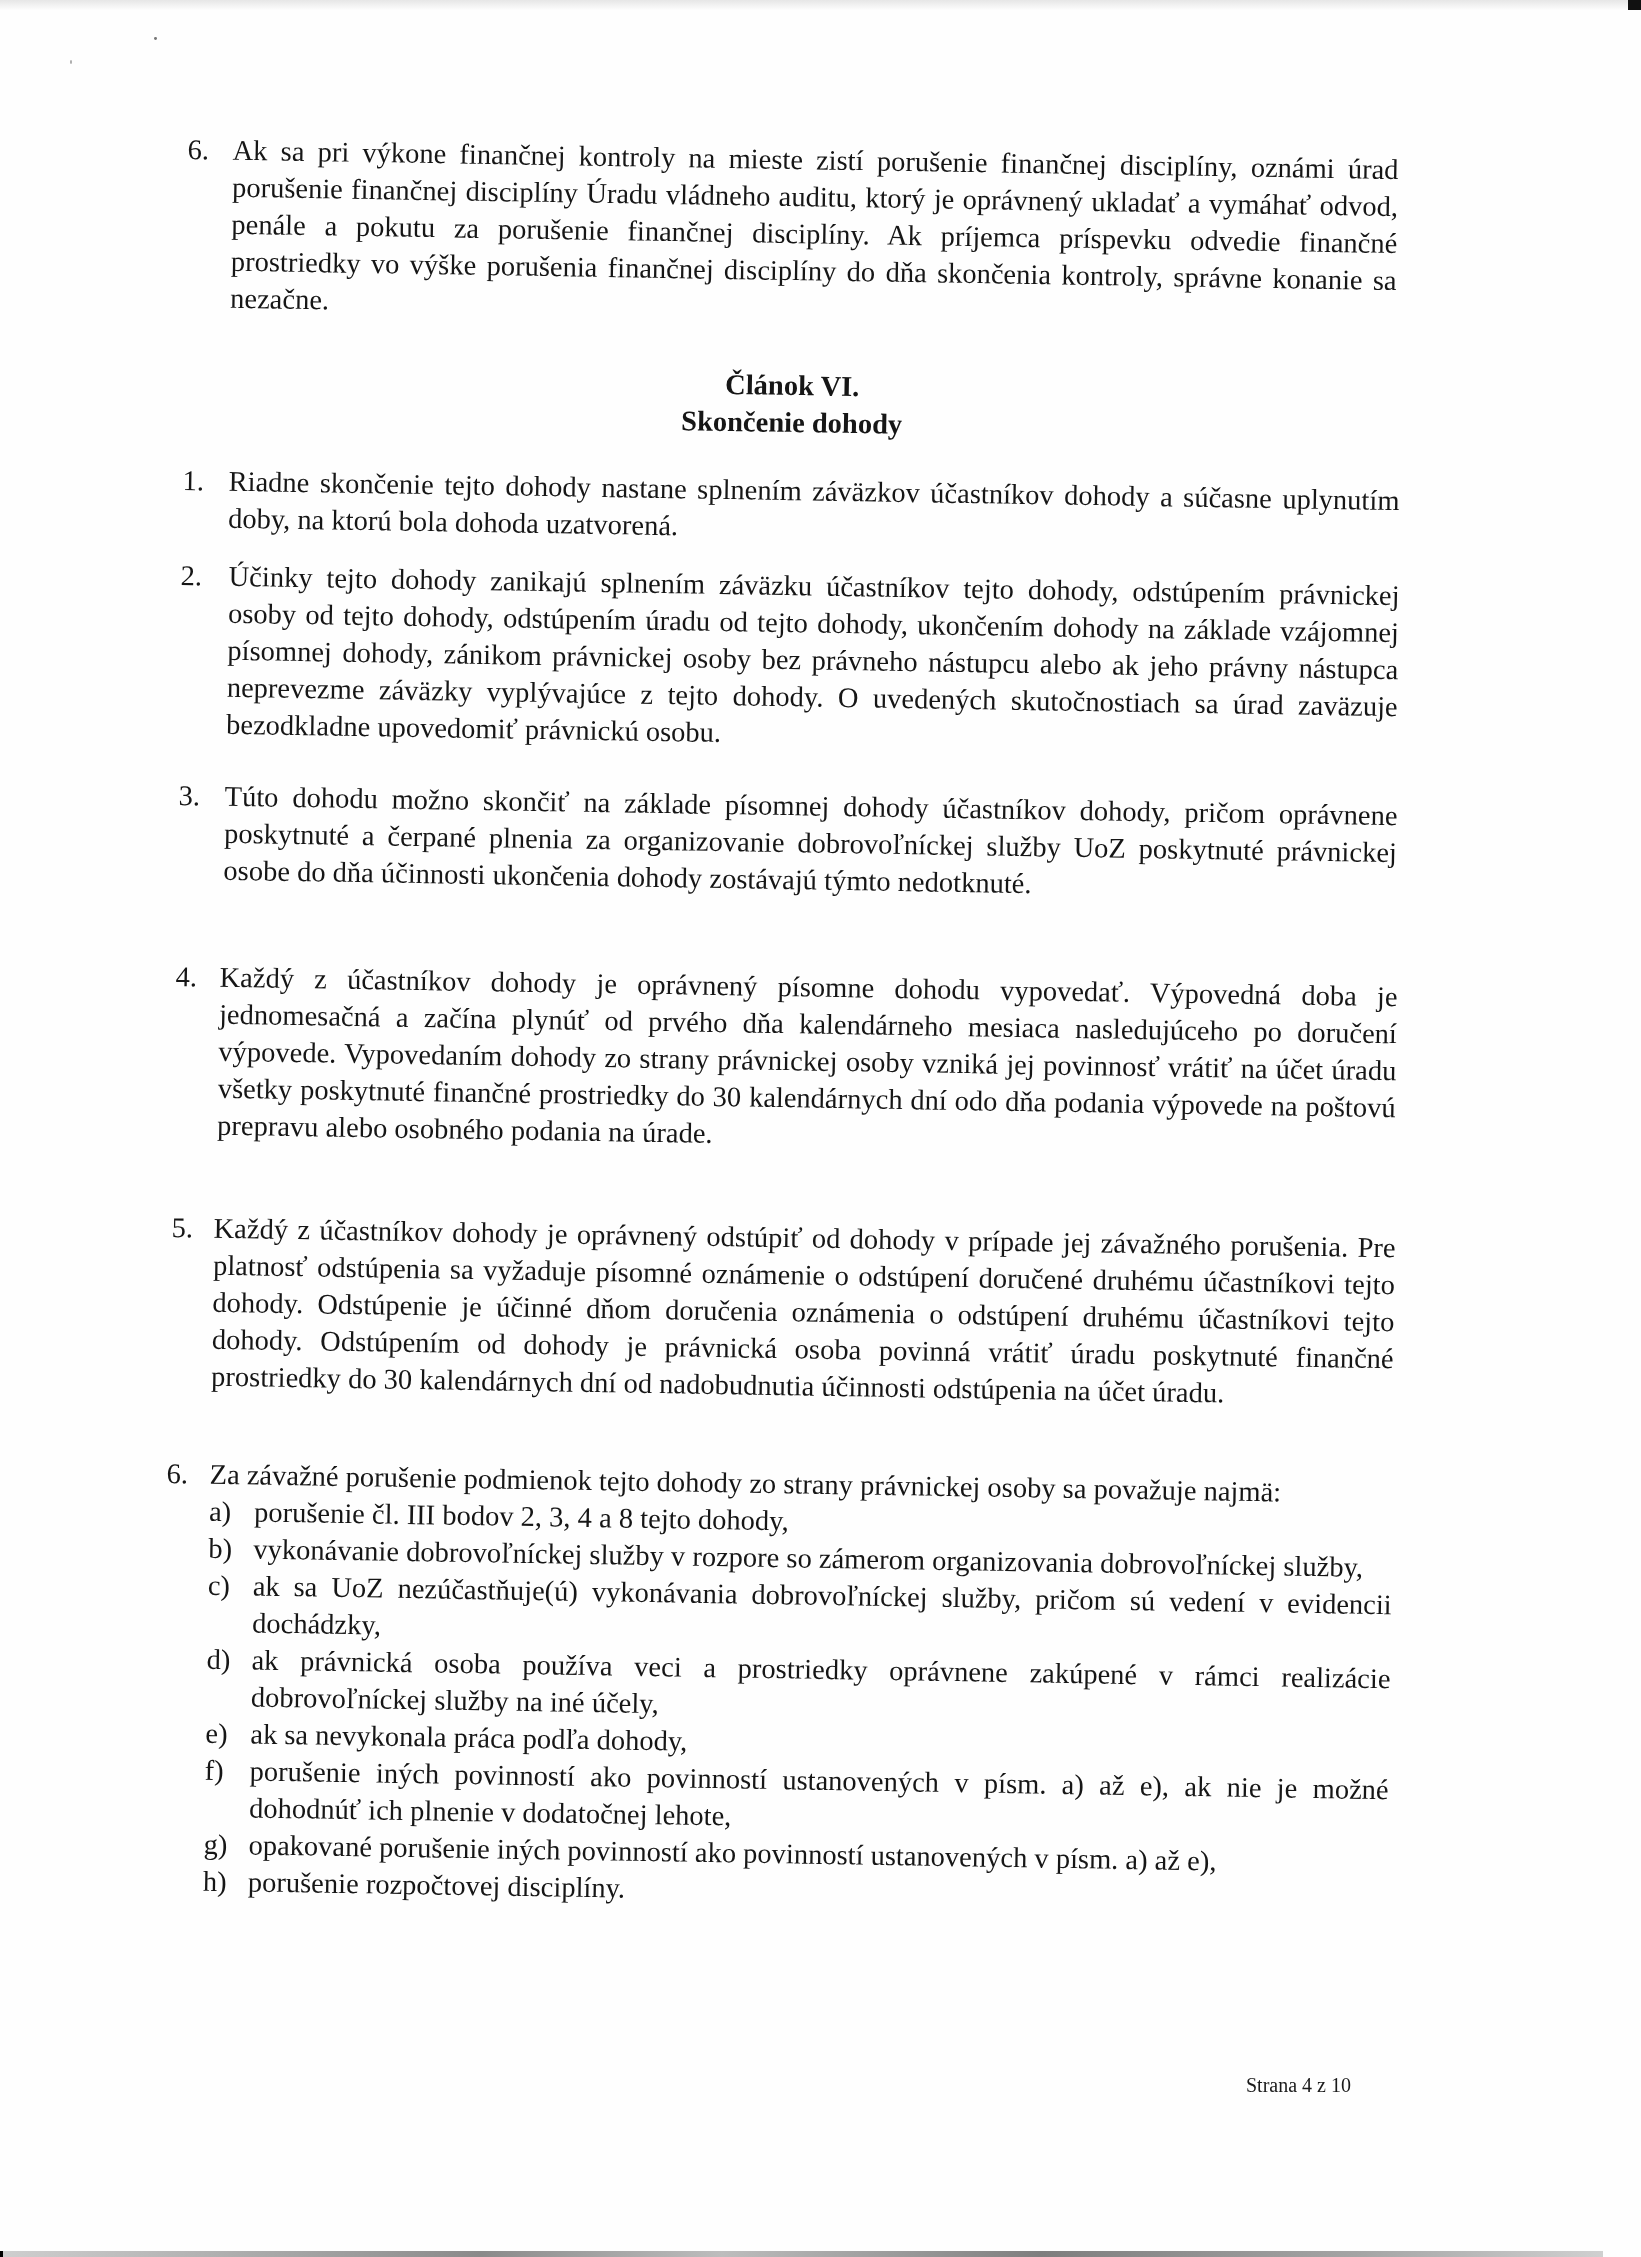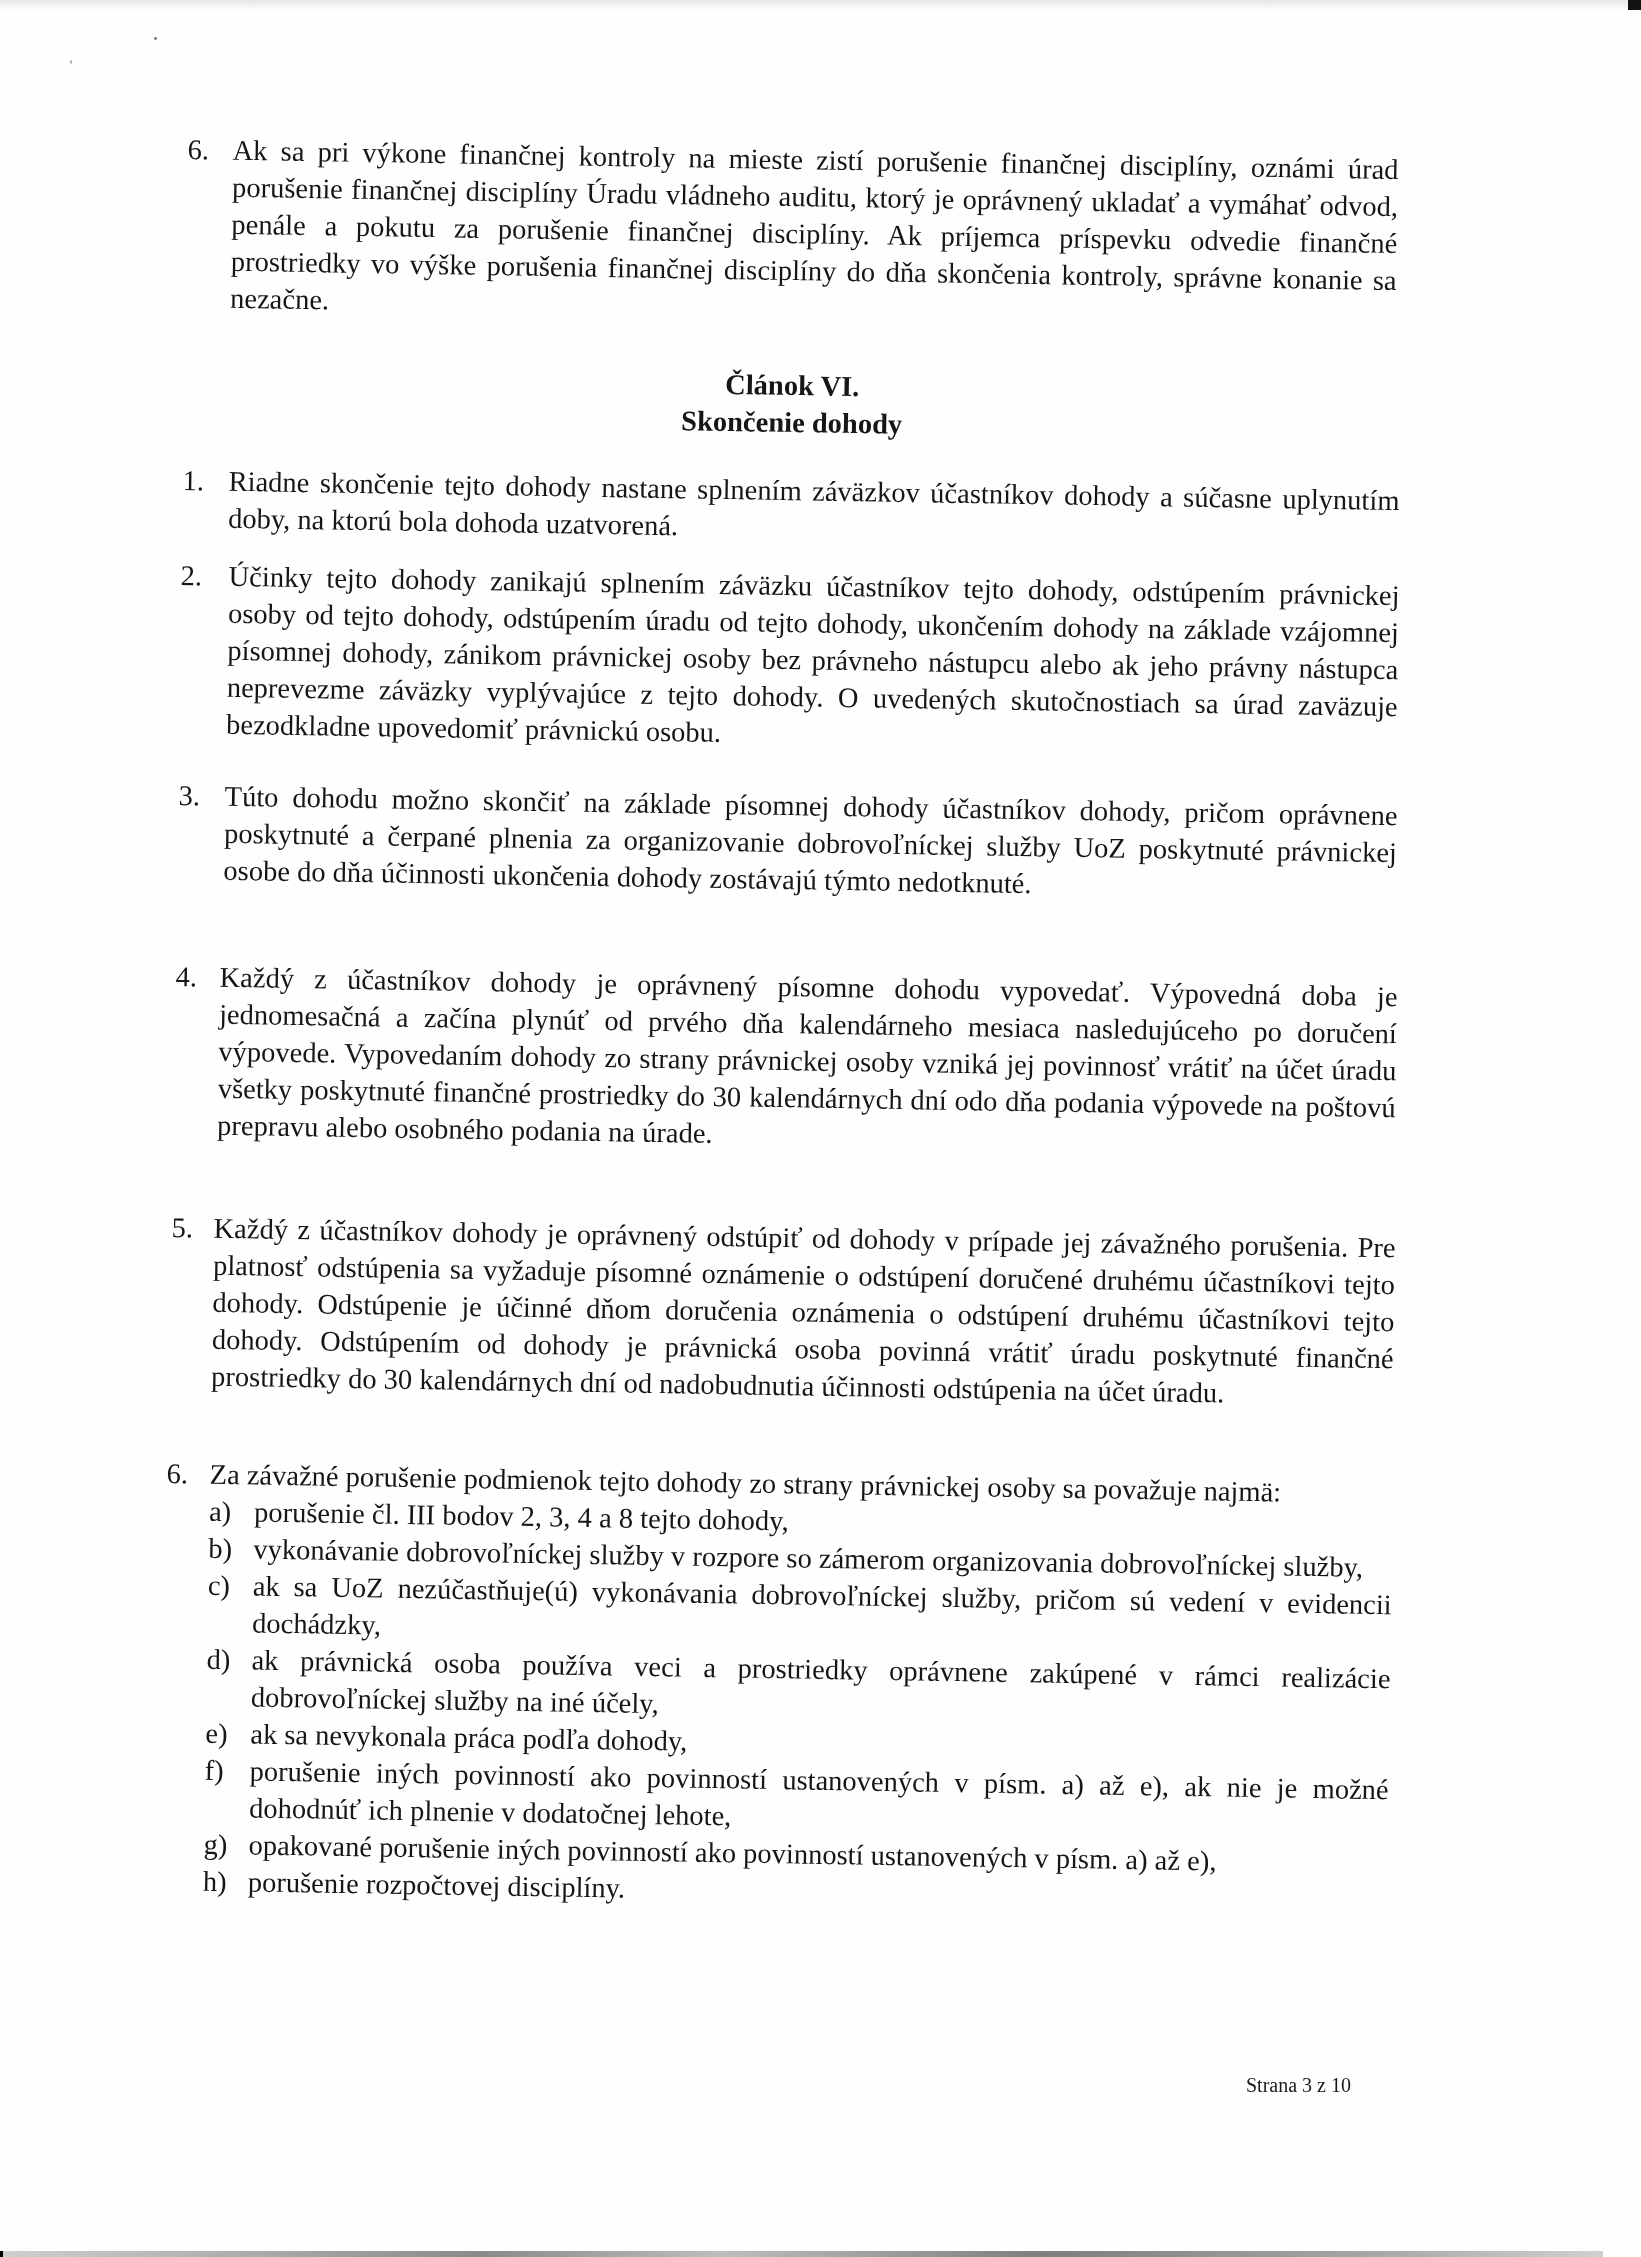--- a/index.html
+++ b/index.html
@@ -96,18 +96,18 @@
         <span class="lt">g)</span>
         <span class="st">opakované porušenie iných povinností ako povinností ustanovených v písm. a) až e),</span>
       </div>
       <div class="sub">
         <span class="lt">h)</span>
         <span class="st">porušenie rozpočtovej disciplíny.</span>
       </div>
     </div>
   </div>
 
-  <div class="footer">Strana 3 z 10</div>
+  <div class="footer">Strana 4 z 10</div>
 
   <div class="bottom-edge"></div>
   <div class="bottom-corner"></div>
 </div>
 
 
 </body></html>

